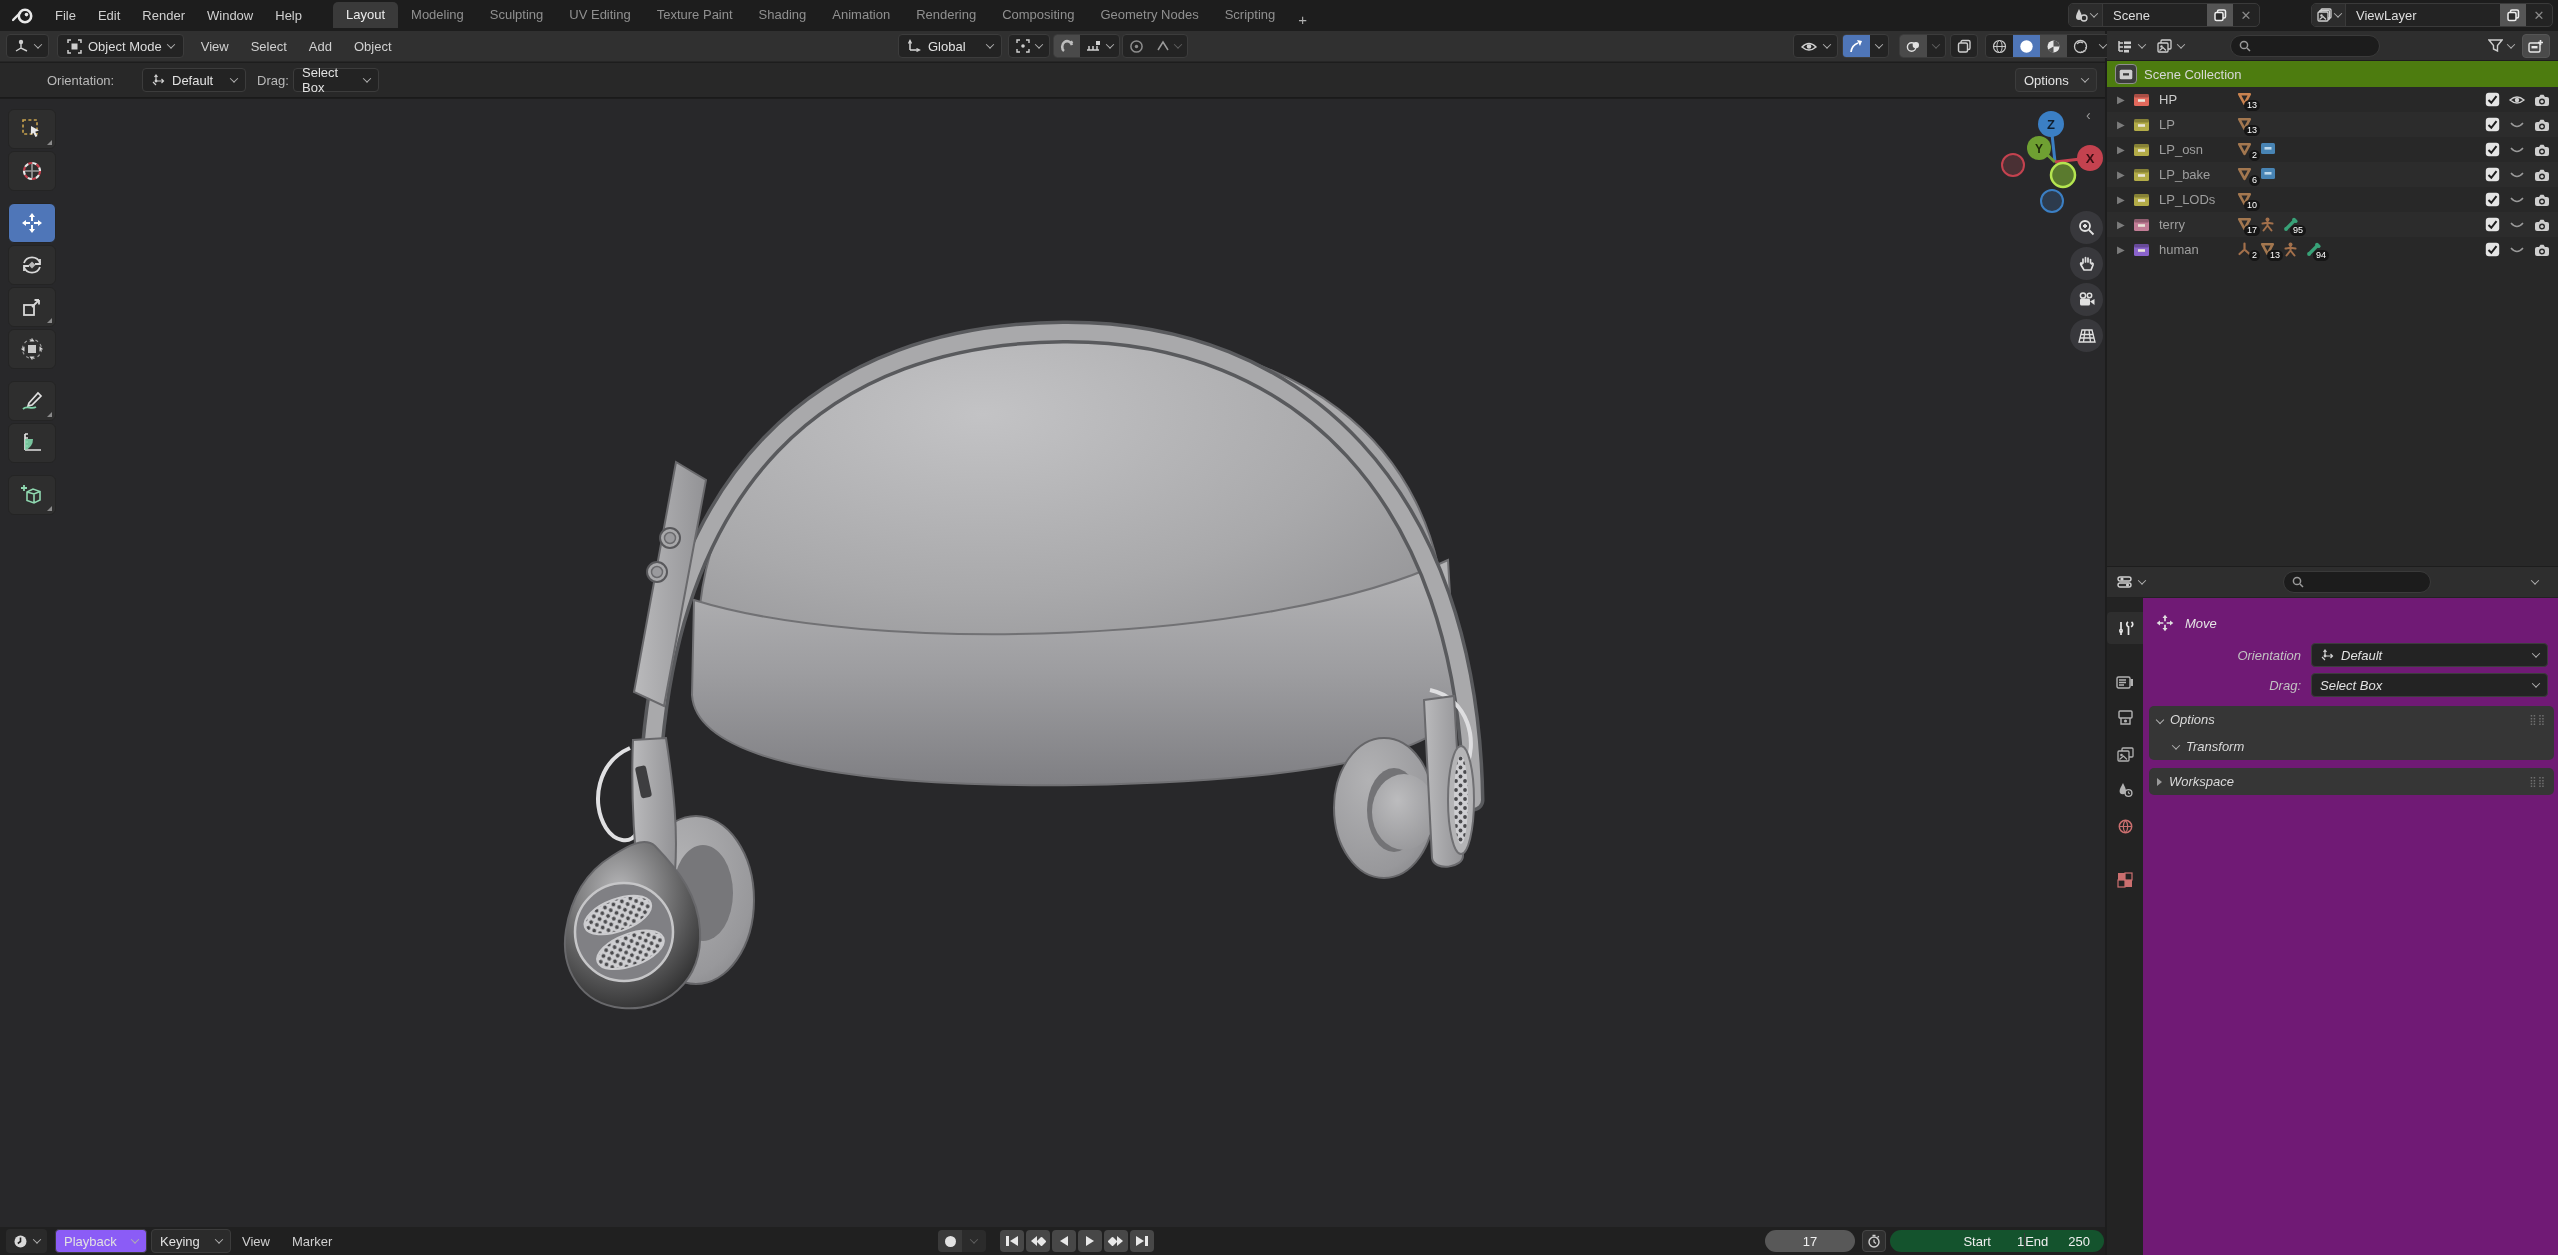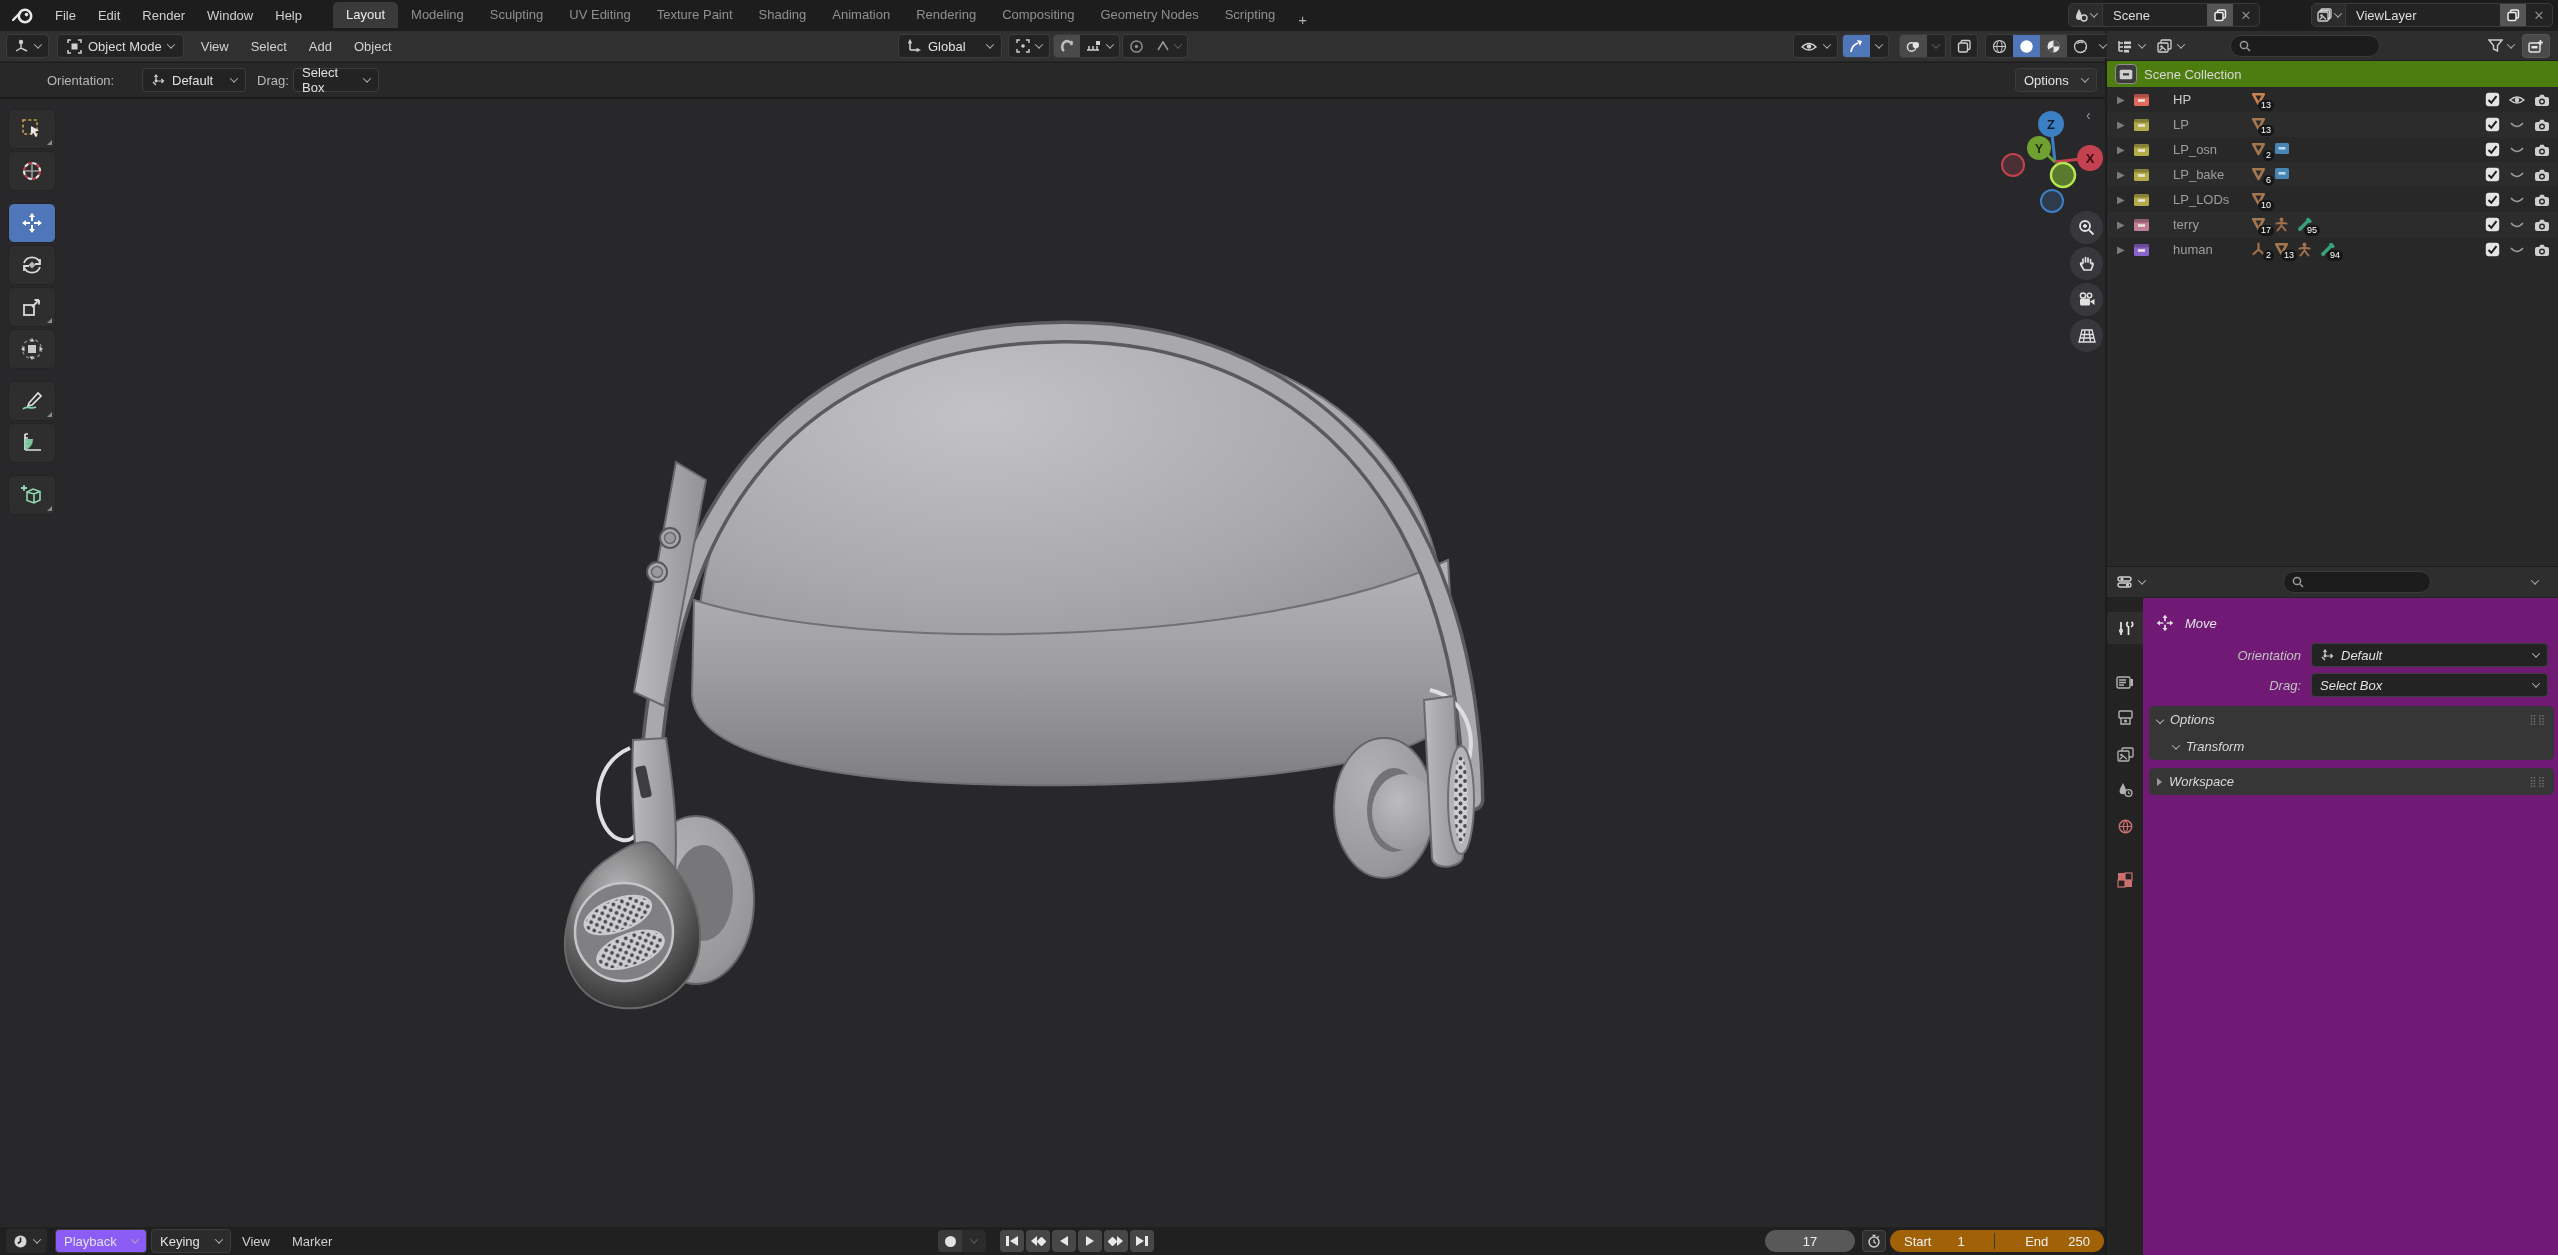--- a/index.html
+++ b/index.html
@@ -67,21 +67,21 @@
   
   #outliner { position:absolute; left:2107px; top:31px; width:451px; height:535px; background:#282828; }
   #ol-header { height:30px; background:#2e2e2e; display:flex; align-items:center; gap:8px; padding:0 8px;
     border-bottom:1px solid #1e1e1e; }
   .search { height:22px; background:#1c1c1c; border:1px solid #3a3a3a; border-radius:11px;
     display:flex; align-items:center; padding:0 8px; gap:6px; color:#888; }
   #ol-rows .ol-row { height:25px; display:flex; align-items:center; padding:0 4px 0 10px; }
   #ol-rows .ol-row:nth-child(even) { background:#2c2c2c; }
   .ol-expand { width:16px; color:#7c7c7c; font-size:10px; flex:none; }
   .ol-colicon { width:20px; flex:none; display:flex; }
-  .ol-label { margin-left:20px; width:78px; flex:none; color:#9e9e9e; }
+  .ol-label { margin-left:6px; width:78px; flex:none; color:#9e9e9e; }
   .ol-row.visible-row .ol-label { color:#cacaca; }
   .ol-icons { display:flex; align-items:center; gap:6px; flex:1; }
   .dicon { position:relative; display:flex; width:17px; height:16px; }
   .dicon .badge { position:absolute; right:-6px; bottom:-3px; background:#161616; color:#fff;
     border-radius:8px; font-size:9px; line-height:11px; padding:0 3px; min-width:11px; text-align:center; }
   .ol-toggles { display:flex; align-items:center; gap:9px; margin-right:4px; }
   #ol-root { height:26px; display:flex; align-items:center; padding-left:8px; background:#4d7c0f; gap:7px; }
   #ol-root .rootbox { width:22px; height:20px; border:1px solid #8f8f8f; border-radius:4px; background:#3c3c3c;
     display:flex; align-items:center; justify-content:center; }
   #ol-root span.rootname { color:#d8d8d8; }
@@ -1089,21 +1089,21 @@
       </span>
   </span>
 
   <span class="abs tl-field" style="left:1765px; width:90px;">17</span>
   <span class="abs tr-btn" style="left:1862px; top:3px; background:#2f2f2f; border:1px solid #454545;">
     <svg width="14" height="14" viewBox="0 0 14 14">
       <circle cx="7" cy="8" r="5" fill="none" stroke="#cfcfcf" stroke-width="1.4"></circle>
       <path d="M7 5.5 V8 L9 9.5 M5.5 1.5 H8.5 M10.5 3.5 L11.8 2.3" stroke="#cfcfcf" stroke-width="1.3" fill="none"></path>
     </svg>
   </span>
-  <span class="abs row tl-field" style="left:1890px; width:214px; background:#a16207; justify-content:space-between; padding:0 14px;">
+  <span class="abs row tl-field" style="left:1890px; width:214px; background:#14532d; justify-content:flex-end; padding:0 14px;">
     <span class="row" style="gap:26px;">
       <span>Start</span>
       <span>1</span>
     </span>
     <span style="width:1px; height:16px; background:#3a3a3a;"></span>
     <span class="row" style="gap:20px;">
       <span>End</span>
       <span>250</span>
     </span>
   </span>

